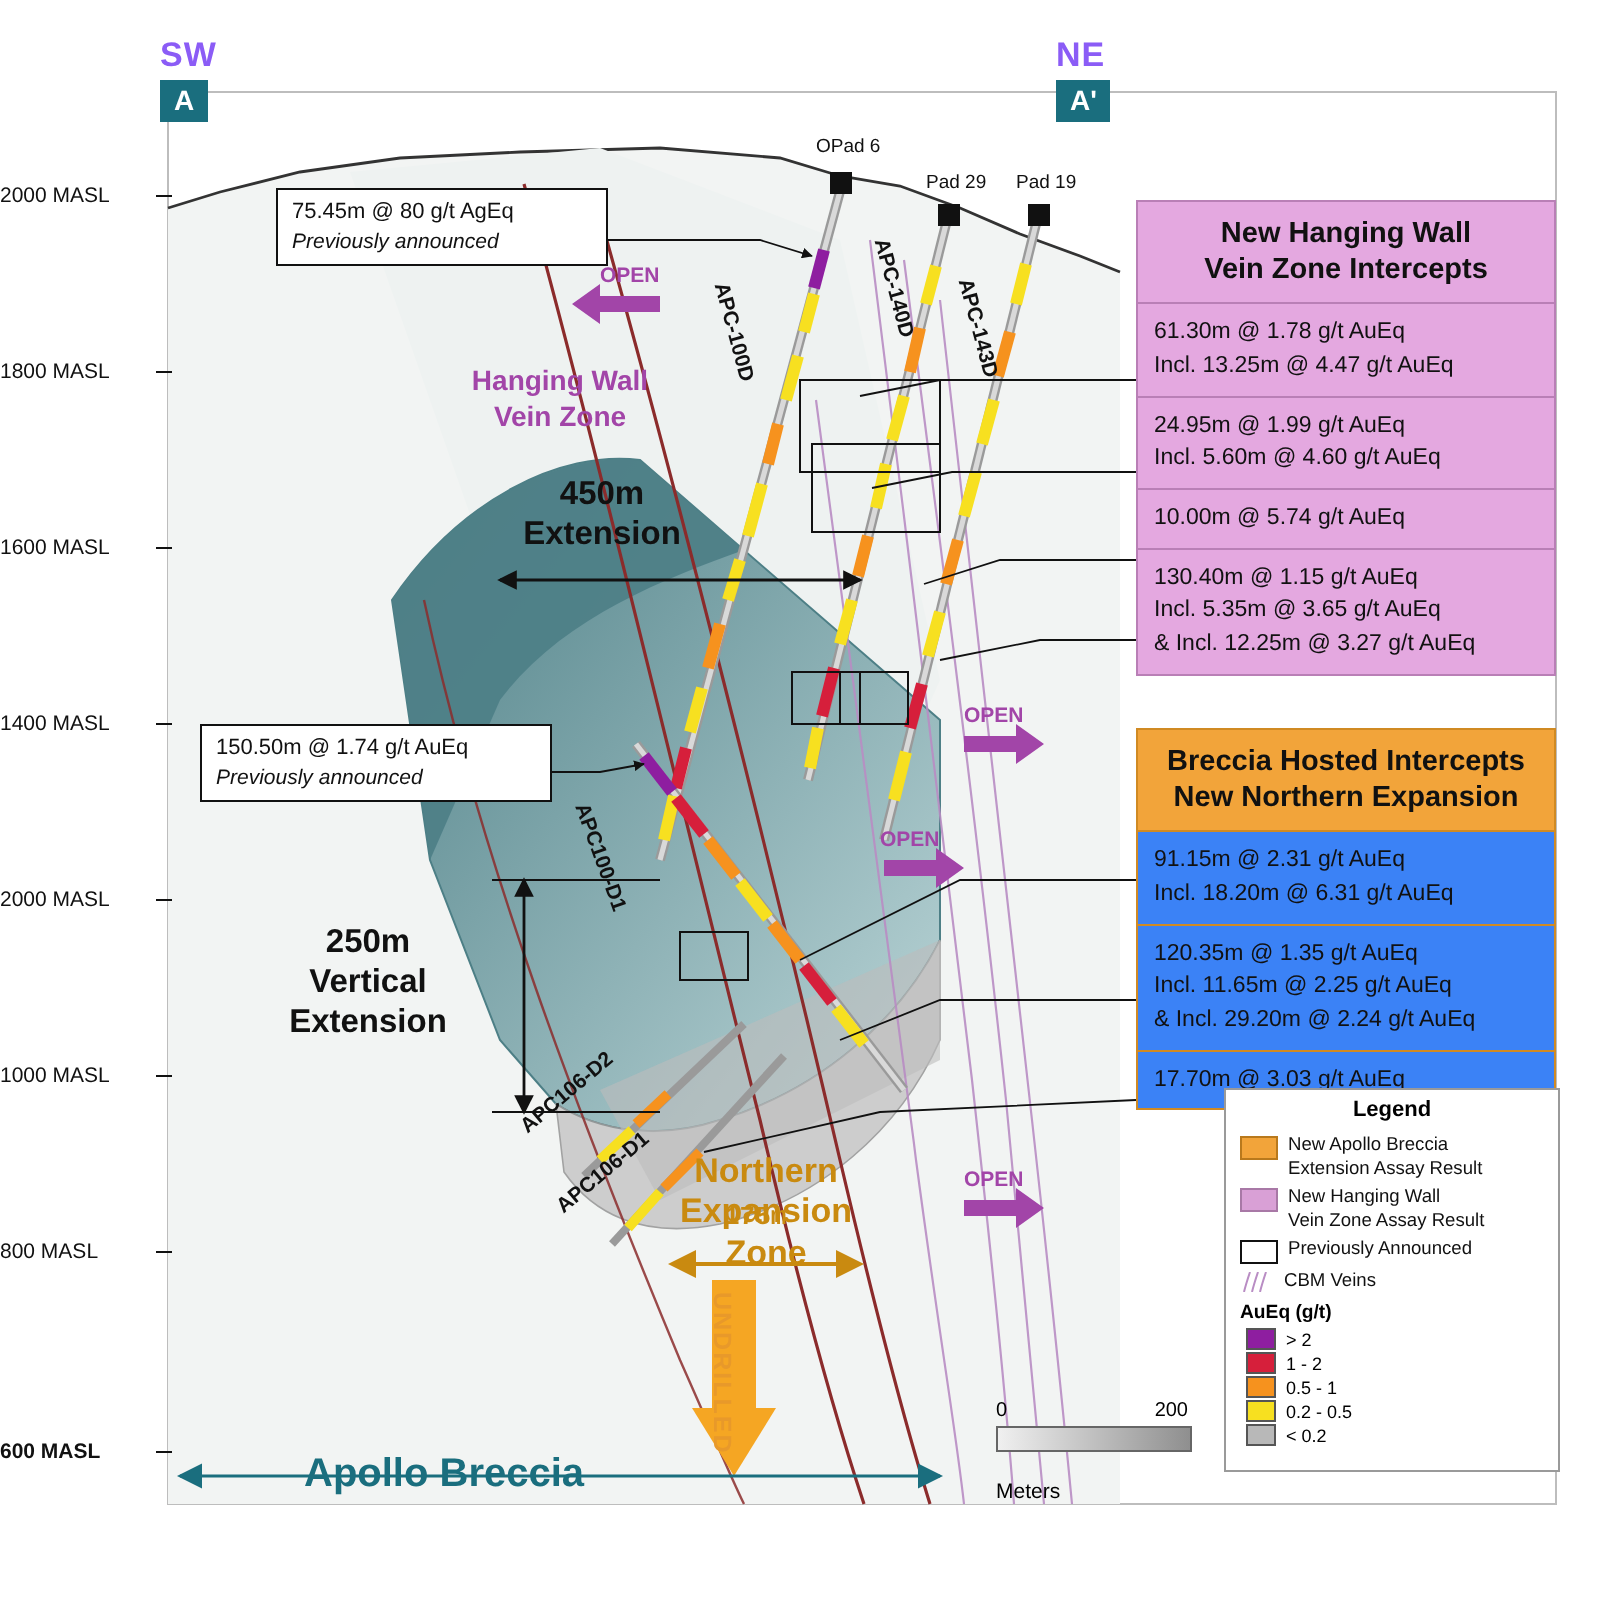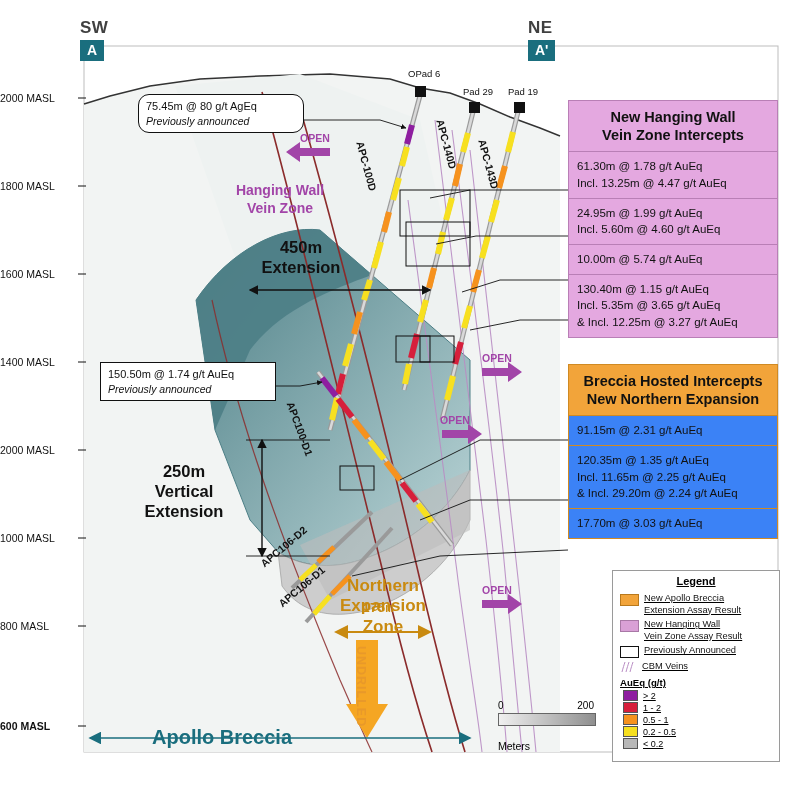--- a/index.html
+++ b/index.html
@@ -10,21 +10,21 @@
     position:relative;
     overflow:hidden;
   }
   .abs{position:absolute;}
   
   .axis-label{
     font-size:10.5px;color:#111;text-align:left;width:72px;
   }
   
   .dir{
-    font-size:17px;font-weight:bold;color:#404040;letter-spacing:.5px;
+    font-size:17px;font-weight:bold;color:#8b5cf6;letter-spacing:.5px;
   }
   .dir-box{
     background:#1a6e7e;color:#fff;font-size:14px;font-weight:bold;
     padding:2px 7px 3px 7px;display:inline-block;
   }
   
   .callout{
     background:#fff;border:1.3px solid #111;padding:4px 7px;
     font-size:11px;line-height:1.35;color:#111;
   }
@@ -276,21 +276,21 @@
 <div class="abs axis-label" style="left:0;top:444px;">2000 MASL</div>
 <div class="abs axis-label" style="left:0;top:532px;">1000 MASL</div>
 <div class="abs axis-label" style="left:0;top:620px;">800 MASL</div>
 <div class="abs axis-label" style="left:0;top:720px;font-weight:bold;">600 MASL</div>
 
 <div class="abs dir" style="left:80px;top:18px;">SW</div>
 <div class="abs dir-box" style="left:80px;top:40px;">A</div>
 <div class="abs dir" style="left:528px;top:18px;">NE</div>
 <div class="abs dir-box" style="left:528px;top:40px;">A'</div>
 
-<div class="abs callout" style="left:138px;top:94px;width:150px;border-radius:11px;">
+<div class="abs callout" style="left:138px;top:94px;width:150px;">
   <div>75.45m @ 80 g/t AgEq</div>
   <div class="it">Previously announced</div>
 </div>
 <div class="abs callout" style="left:100px;top:362px;width:160px;">
   <div>150.50m @ 1.74 g/t AuEq</div>
   <div class="it">Previously announced</div>
 </div>
 
 <div class="abs hwvz" style="left:190px;top:182px;width:180px;">
   <div>Hanging Wall</div>
@@ -359,32 +359,33 @@
   </div>
 </div>
 
 <div class="abs" style="left:568px;top:364px;width:210px;">
   <div class="panel-orange panel-title">
     <div>Breccia Hosted Intercepts</div>
     <div>New Northern Expansion</div>
   </div>
   <div class="panel-orange-row">
     <div>91.15m @ 2.31 g/t AuEq</div>
+    <div>Incl. 18.20m @ 6.31 g/t AuEq</div>
   </div>
   <div class="panel-orange-row">
     <div>120.35m @ 1.35 g/t AuEq</div>
     <div>Incl. 11.65m @ 2.25 g/t AuEq</div>
     <div>&amp; Incl. 29.20m @ 2.24 g/t AuEq</div>
   </div>
   <div class="panel-orange-row">
     <div>17.70m @ 3.03 g/t AuEq</div>
   </div>
 </div>
 
-<div class="abs legend-box" style="left:612px;top:570px;width:166px;height:190px;text-decoration:underline;">
+<div class="abs legend-box" style="left:612px;top:544px;width:166px;height:190px;">
   <div class="legend-title">Legend</div>
 
   <div class="legend-row">
     <span class="sw" style="background:#f2a43a;border:1px solid #b9791c;"></span>
     <span>
       <span>New Apollo Breccia</span><br>
       <span>Extension Assay Result</span>
     </span>
   </div>
 

